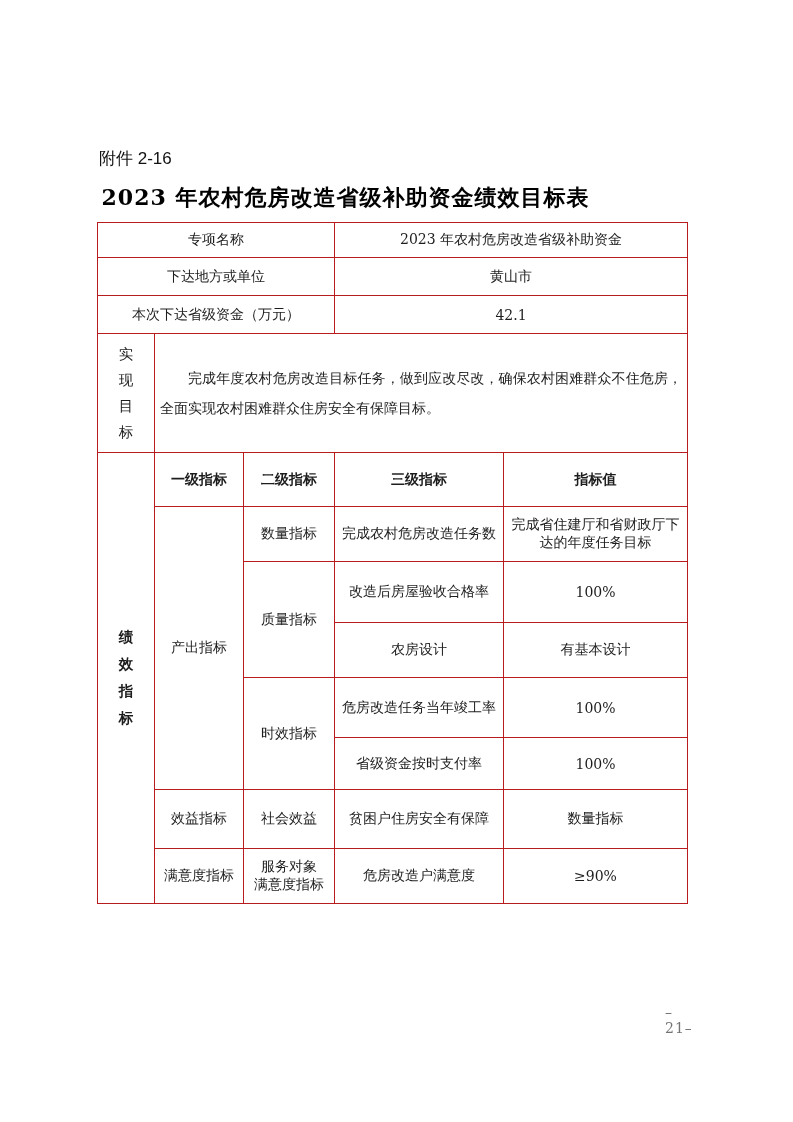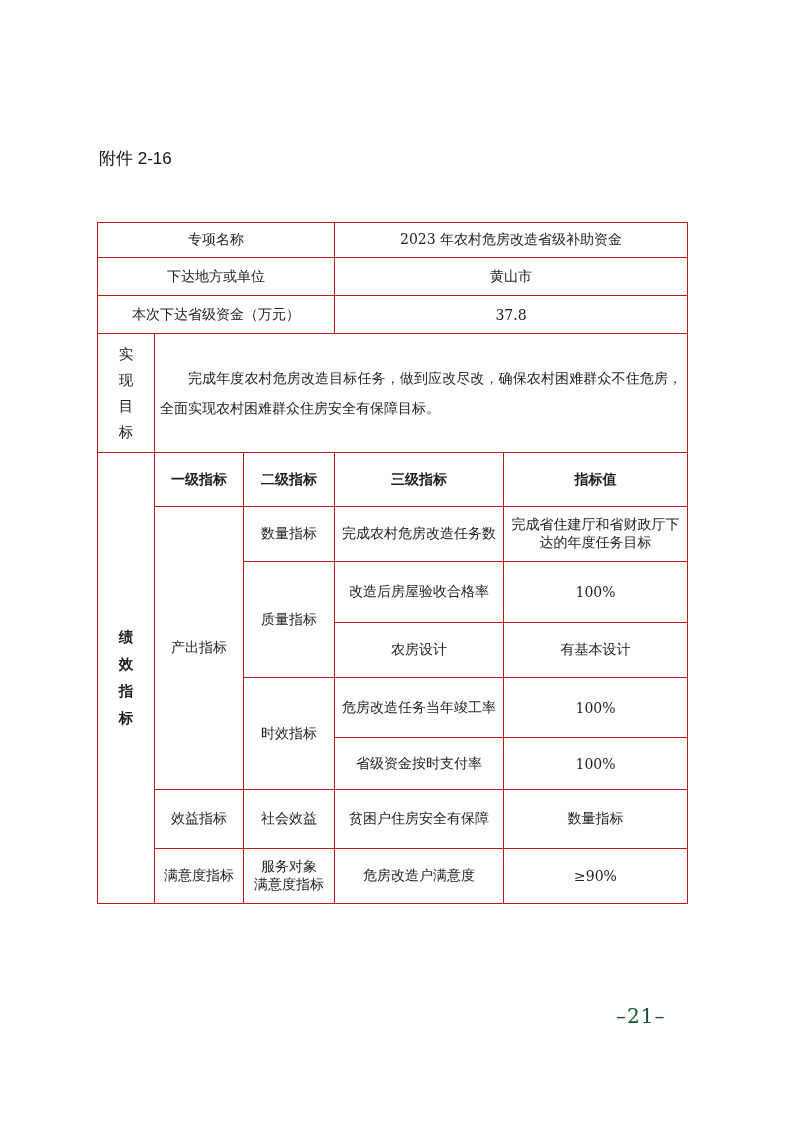--- a/index.html
+++ b/index.html
@@ -55,31 +55,32 @@
     font-weight:bold; line-height:1.85;
     font-family:Liberation Sans, sans-serif;
   }
   td.goal-cell { text-align:left; padding:10px 14px; }
   .goal-par {
     text-indent:2em; text-align:justify;
     font-size:14px; line-height:2.15;
   }
   td.pre { white-space:pre-line; }
   .page-number {
-    position:absolute; left:616px; top:1004px;
-    font-size:20px; color:#14532d; letter-spacing:1px;
+    position:absolute; left:665px; top:1004px;
+    font-size:14px; color:#737373; letter-spacing:1px;
   }
 </style>
 </head>
 <body>
 
 <div class="page">
 
   <div class="attachment">附件 2-16</div>
 
+  <div class="doc-title">2023 年农村危房改造省级补助资金绩效目标表</div>
 
   <table class="main">
     <colgroup>
       <col style="width:57px">
         <col style="width:89px">
         <col style="width:91px">
       <col style="width:169px">
         <col style="width:184px">
     </colgroup>
 
@@ -87,21 +88,21 @@
         <tr class="r-info1">
       <td colspan="3">专项名称</td>
       <td colspan="2">2023 年农村危房改造省级补助资金</td>
     </tr>
     <tr class="r-info2">
       <td colspan="3">下达地方或单位</td>
       <td colspan="2">黄山市</td>
     </tr>
     <tr class="r-info3">
       <td colspan="3">本次下达省级资金（万元）</td>
-      <td colspan="2">37.8</td>
+      <td colspan="2">42.1</td>
     </tr>
 
     <tr class="r-goal">
       <td class="vcell">
         <span class="vtext">实现目标</span>
       </td>
       <td colspan="4" class="goal-cell">
         <p class="goal-par">完成年度农村危房改造目标任务，做到应改尽改，确保农村困难群众不住危房，全面实现农村困难群众住房安全有保障目标。</p>
       </td>
     </tr>

